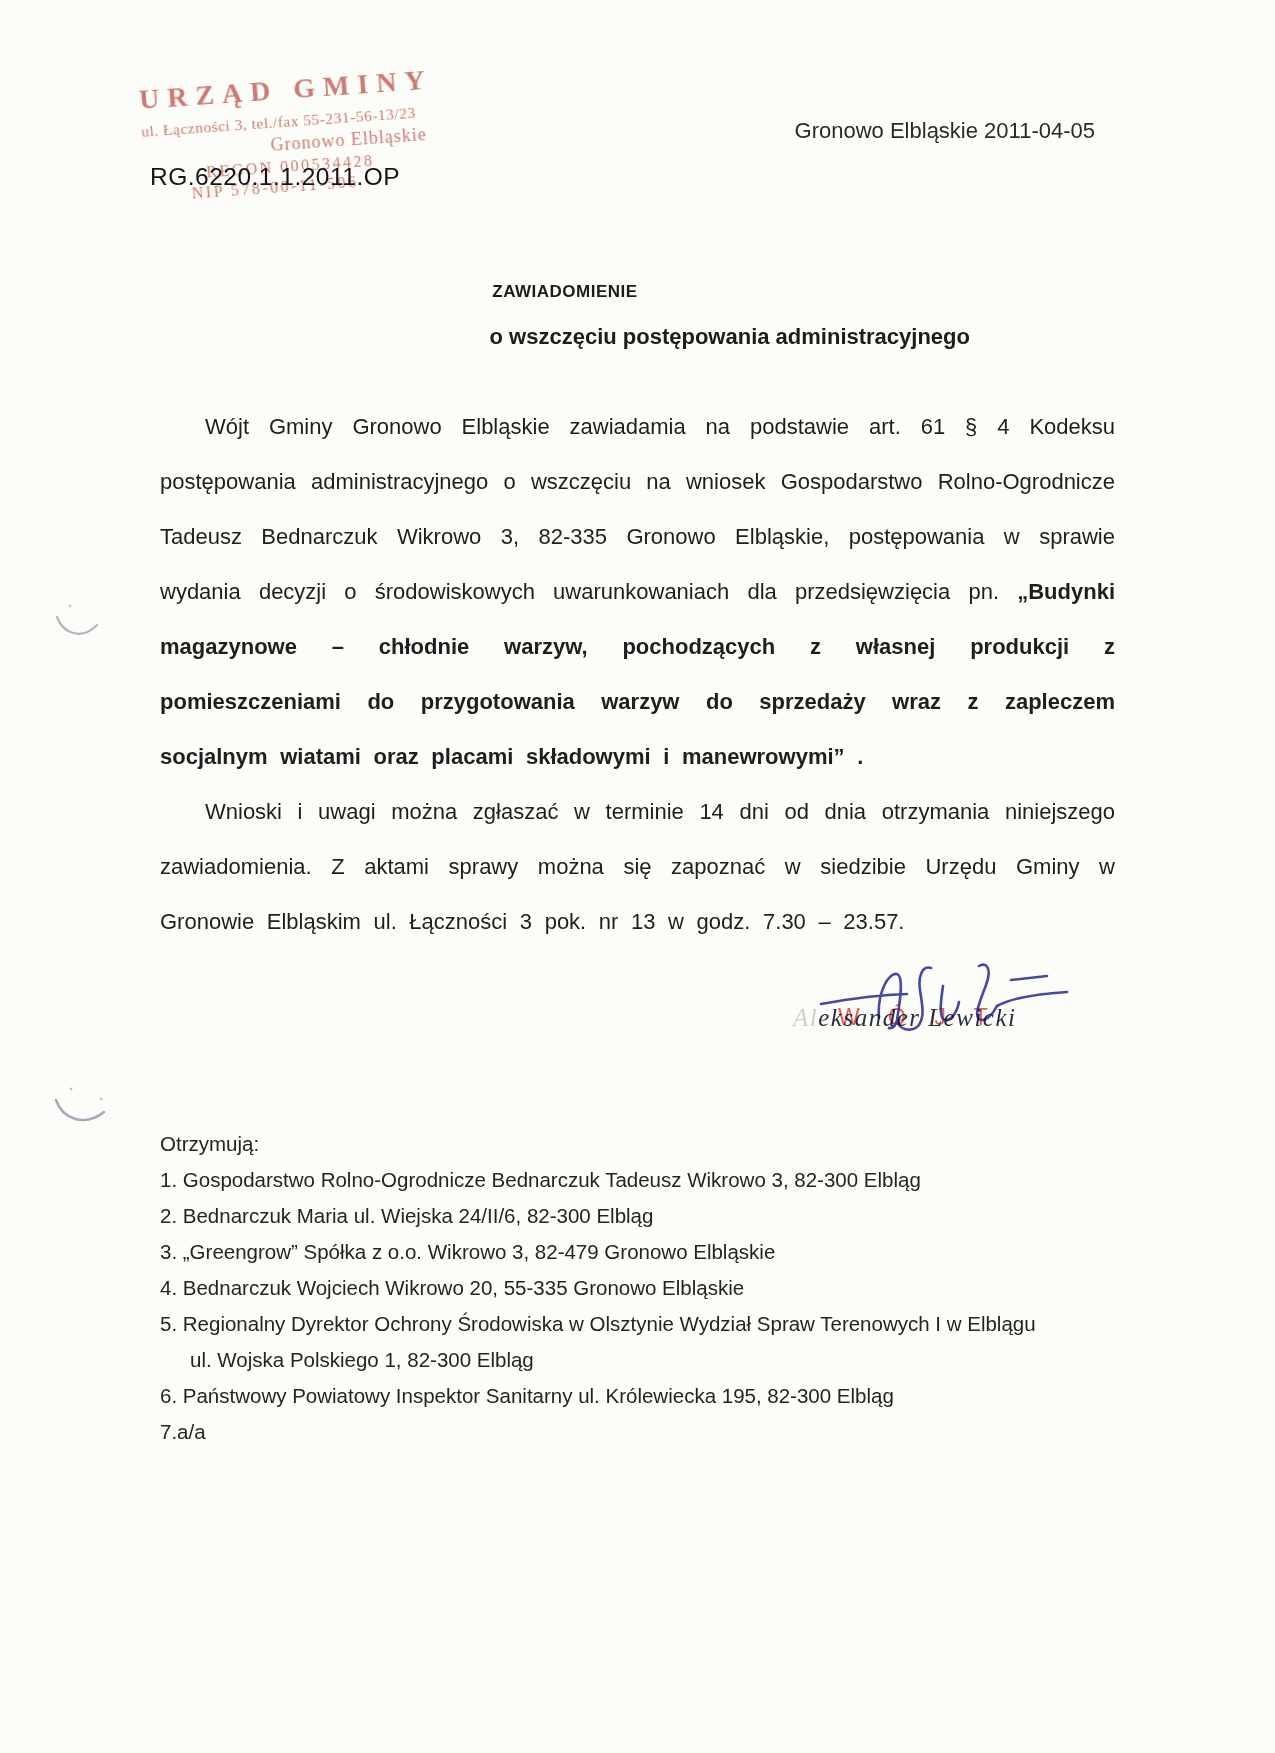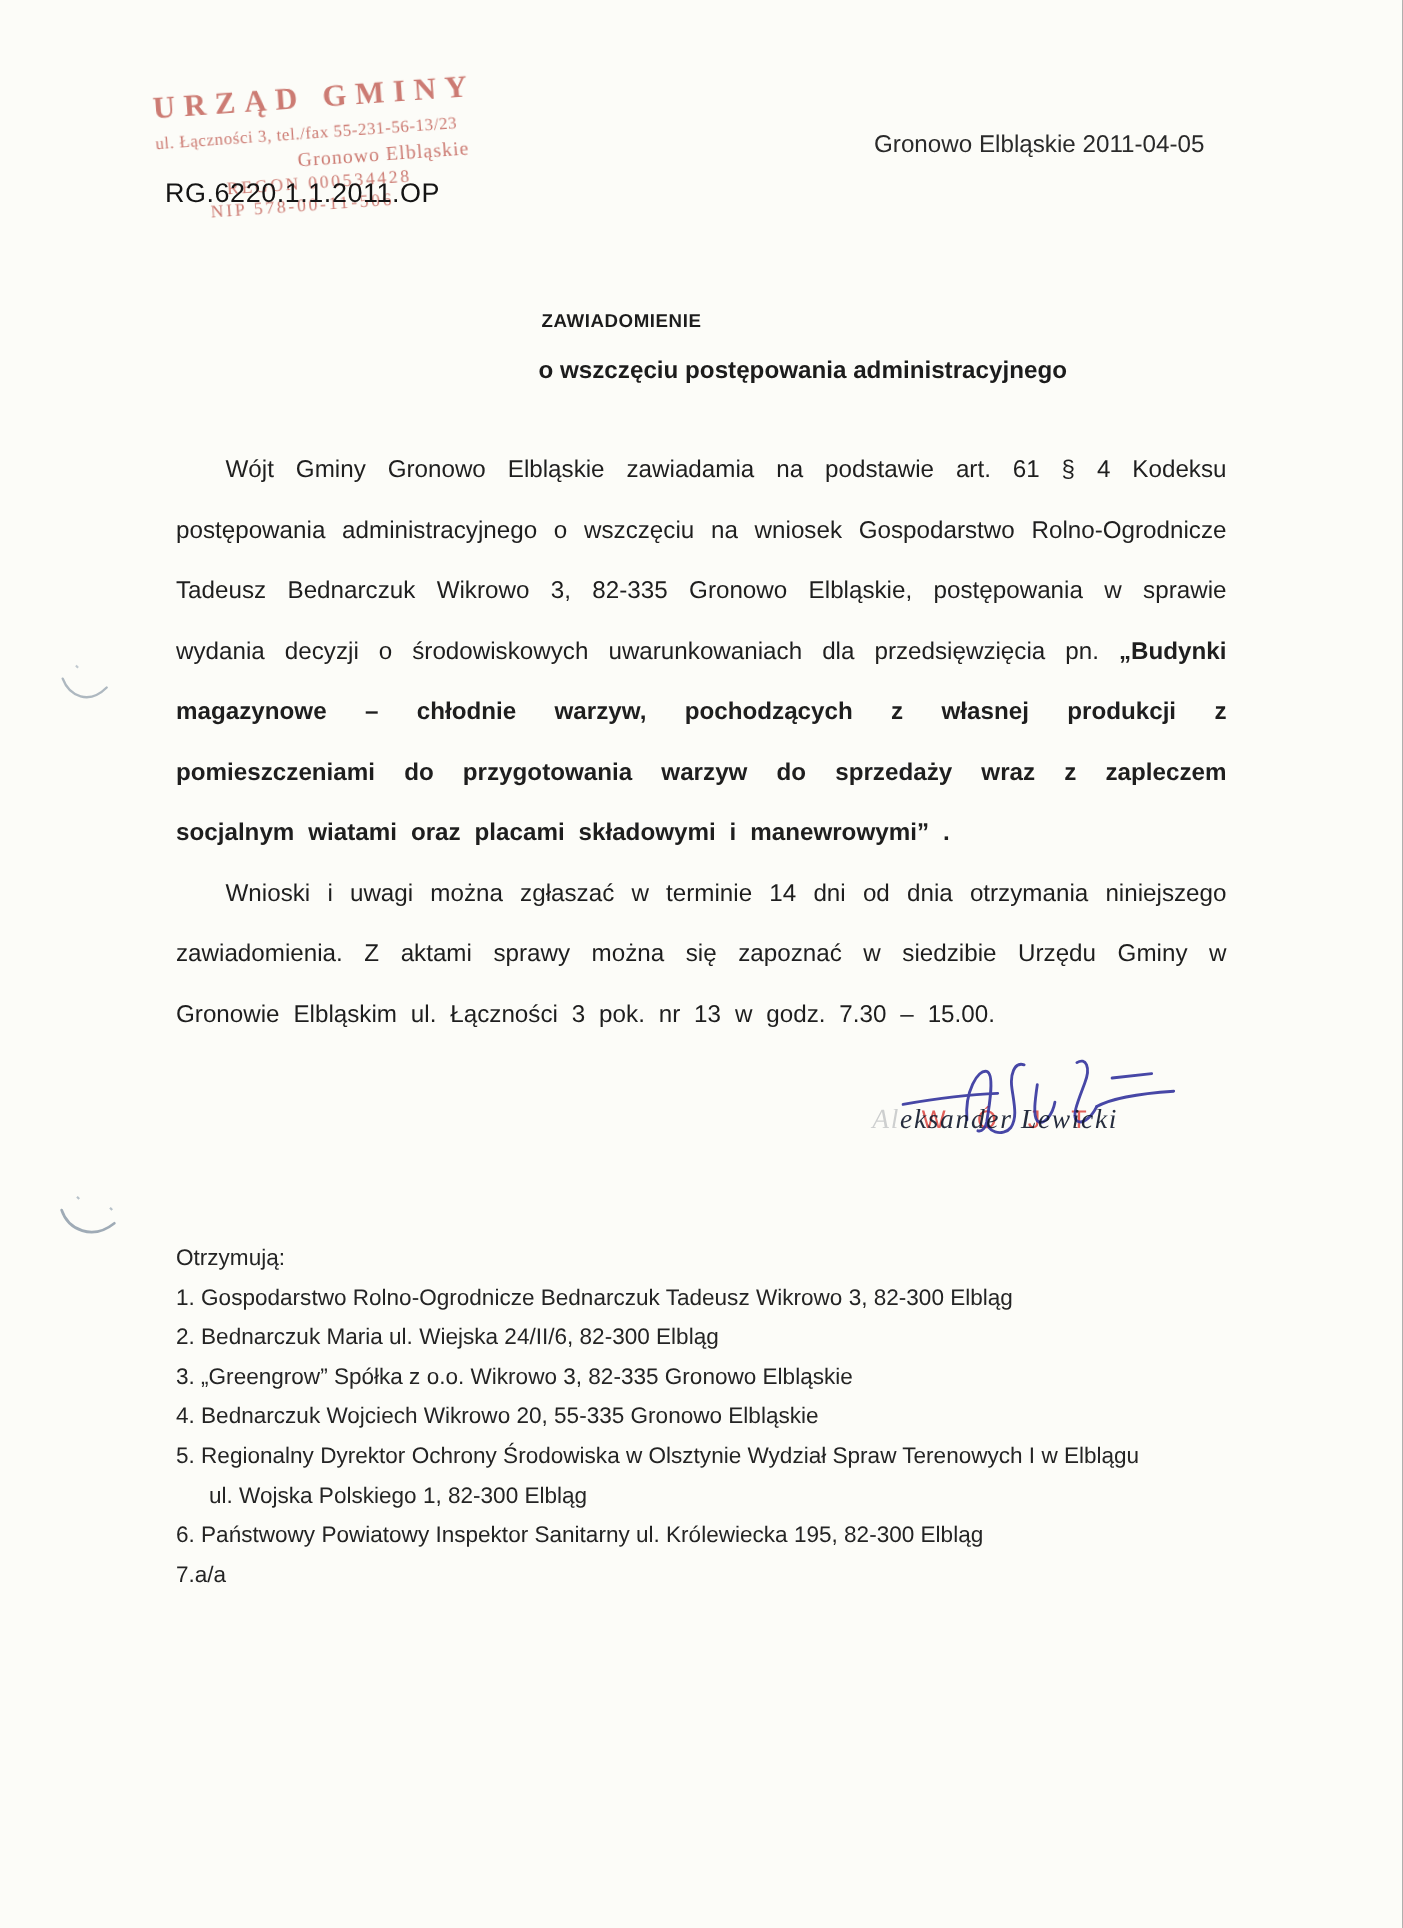--- a/index.html
+++ b/index.html
@@ -104,21 +104,21 @@
 
   <div class="case-number">RG.6220.1.1.2011.OP</div>
 
   <div class="date-line">Gronowo Elbląskie 2011-04-05</div>
 
   <div class="doc-title">ZAWIADOMIENIE</div>
   <div class="doc-subtitle">o wszczęciu postępowania administracyjnego</div>
 
   <div class="body-text">
     <p><span>Wójt Gminy Gronowo Elbląskie zawiadamia na podstawie art. 61 § 4 Kodeksu postępowania administracyjnego o wszczęciu na wniosek Gospodarstwo Rolno-Ogrodnicze Tadeusz Bednarczuk Wikrowo 3, 82-335 Gronowo Elbląskie, postępowania w sprawie wydania decyzji o środowiskowych uwarunkowaniach dla przedsięwzięcia pn. </span><span class="b">„Budynki magazynowe – chłodnie warzyw, pochodzących z własnej produkcji z pomieszczeniami do przygotowania warzyw do sprzedaży wraz z zapleczem socjalnym wiatami oraz placami składowymi i manewrowymi” .</span></p>
-    <p>Wnioski i uwagi można zgłaszać w terminie 14 dni od dnia otrzymania niniejszego zawiadomienia. Z aktami sprawy można się zapoznać w siedzibie Urzędu Gminy w Gronowie Elbląskim ul. Łączności 3 pok. nr 13 w godz. 7.30 – 15.00.</p>
+    <p>Wnioski i uwagi można zgłaszać w terminie 14 dni od dnia otrzymania niniejszego zawiadomienia. Z aktami sprawy można się zapoznać w siedzibie Urzędu Gminy w Gronowie Elbląskim ul. Łączności 3 pok. nr 13 w godz. 7.30 – 23.57.</p>
   </div>
 
   <div class="sig-title">W Ó J T</div>
 
   <svg class="sig-ink" width="260" height="85" viewBox="0 0 260 85">
     <g fill="none" stroke="#34349e" stroke-width="2.6" stroke-linecap="round" stroke-linejoin="round" opacity="0.9">
       <path d="M6,46 C34,41 62,37 92,36"></path>
       <path d="M64,60 C62,34 74,14 82,16 C89,18 85,44 82,62 C81,67 78,71 74,70"></path>
       <path d="M116,10 C107,7 103,19 105,32 C107,46 110,58 104,67 C97,76 80,71 83,60"></path>
       <path d="M128,28 C126,42 124,56 128,61 C134,66 142,55 144,44"></path>
@@ -138,21 +138,21 @@
     <path d="M14,20 C20,38 42,48 62,32" fill="none" stroke="#9fabb6" stroke-width="2.4" stroke-linecap="round"></path>
     <path d="M28,8 L30,10" stroke="#b8c2ca" stroke-width="2"></path>
     <path d="M58,18 L60,20" stroke="#b8c2ca" stroke-width="2"></path>
   </svg>
 
   <div class="recipients">
     <p class="recipients-header">Otrzymują:</p>
     <ul>
       <li>1. Gospodarstwo Rolno-Ogrodnicze Bednarczuk Tadeusz Wikrowo 3, 82-300 Elbląg</li>
       <li>2. Bednarczuk Maria ul. Wiejska 24/II/6, 82-300 Elbląg</li>
-      <li>3. „Greengrow” Spółka z o.o. Wikrowo 3, 82-335 Gronowo Elbląskie</li>
+      <li>3. „Greengrow” Spółka z o.o. Wikrowo 3, 82-479 Gronowo Elbląskie</li>
       <li>4. Bednarczuk Wojciech Wikrowo 20, 55-335 Gronowo Elbląskie</li>
       <li>5. Regionalny Dyrektor Ochrony Środowiska w Olsztynie Wydział Spraw Terenowych I w Elblągu ul. Wojska Polskiego 1, 82-300 Elbląg</li>
       <li>6. Państwowy Powiatowy Inspektor Sanitarny ul. Królewiecka 195, 82-300 Elbląg</li>
       <li>7.a/a</li>
     </ul>
   </div>
 
 </div>
 
 </body></html>

